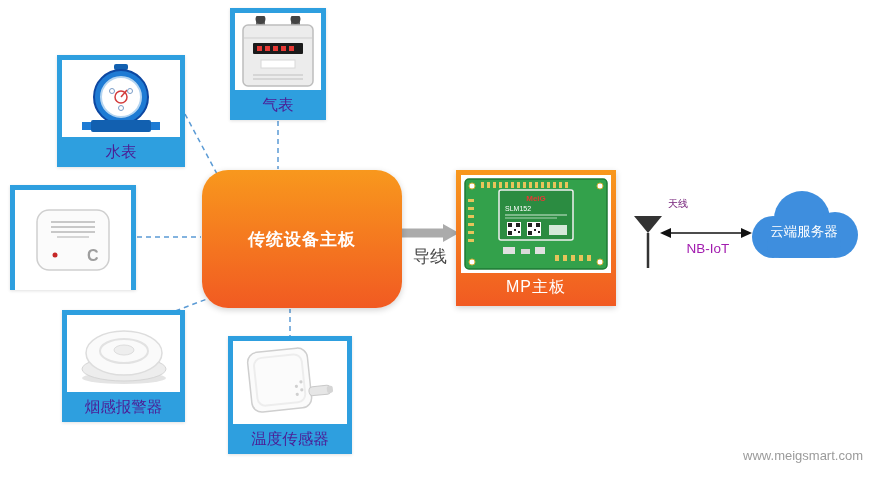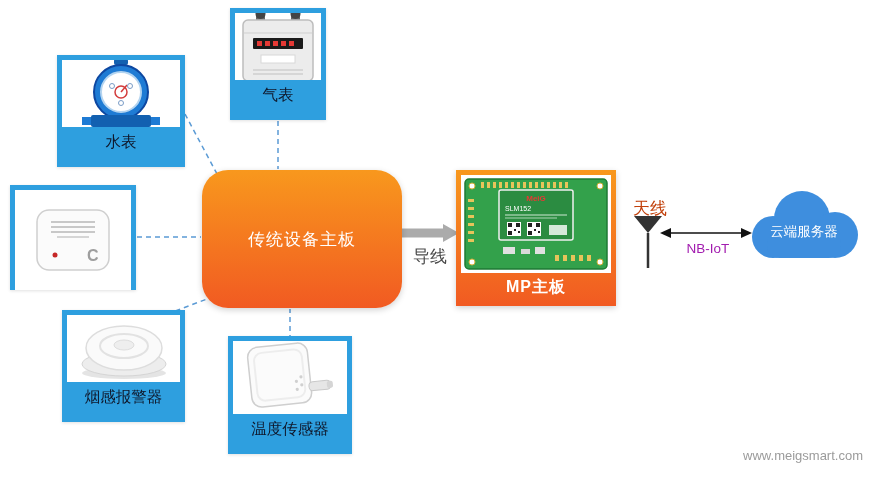--- a/index.html
+++ b/index.html
@@ -4,35 +4,35 @@
 <style>
   * { margin:0; padding:0; box-sizing:border-box; }
   html,body { background:#ffffff; font-family:"Liberation Sans", sans-serif; }
   .canvas { position:relative; width:870px; height:478px; background:#fff; overflow:hidden; }
 
   .connector-layer { position:absolute; left:0; top:0; width:870px; height:478px; pointer-events:none; }
 
   .device-box { position:absolute; background:#2E9FDF; display:flex; flex-direction:column; box-shadow:0 1px 3px rgba(0,0,0,.12); }
   .device-img { flex:1; margin:5px 5px 0 5px; background:#ffffff; display:flex; align-items:center; justify-content:center; overflow:hidden; }
   .device-img svg { display:block; }
-  .device-label { height:40px; line-height:30px; text-align:center; color:#0f172a; font-size:15.5px; }
+  .device-label { height:30px; line-height:30px; text-align:center; color:#4c1d95; font-size:15.5px; }
 
   .main-board { position:absolute; left:202px; top:170px; width:200px; height:138px; border-radius:26px;
     background:linear-gradient(180deg,#F8981D 0%,#F15A22 100%);
     display:flex; align-items:center; justify-content:center; box-shadow:0 2px 6px rgba(0,0,0,.18); }
-  .main-board-label { color:#fff; font-weight:normal; font-size:17px; letter-spacing:1px; }
+  .main-board-label { color:#fff; font-weight:bold; font-size:17px; letter-spacing:1px; }
 
   .mp-board { position:absolute; left:456px; top:170px; width:160px; height:136px;
     background:linear-gradient(180deg,#F8981D 0%,#F15A22 100%);
     display:flex; flex-direction:column; align-items:center; padding-top:5px; box-shadow:0 2px 6px rgba(0,0,0,.18); }
-  .mp-label { color:#fff; font-weight:bold; font-size:16px; height:28px; line-height:28px; letter-spacing:1px; }
+  .mp-label { color:#fff; font-weight:normal; font-size:16px; height:28px; line-height:28px; letter-spacing:1px; }
 
   .float-label { position:absolute; text-align:center; }
   .wire-label { left:398px; top:245px; width:64px; font-size:17px; color:#4a4a4a; }
-  .antenna-label { left:626px; top:197px; width:48px; font-size:17px; color:#c2410c; }
+  .antenna-label { left:654px; top:197px; width:48px; font-size:10px; color:#701a75; }
   .nbiot-label { left:668px; top:241px; width:80px; font-size:13.5px; color:#a21caf; }
 
   .cloud { position:absolute; left:745px; top:183px; width:118px; height:85px; }
   .cloud-label { position:absolute; left:0; top:40px; width:100%; text-align:center; color:#ffffff; font-size:13.5px; }
 
   .watermark { position:absolute; left:718px; top:448px; width:145px; font-size:13px; color:#9b9b9b; text-align:right; }
 </style>
 </head>
 <body>
 

